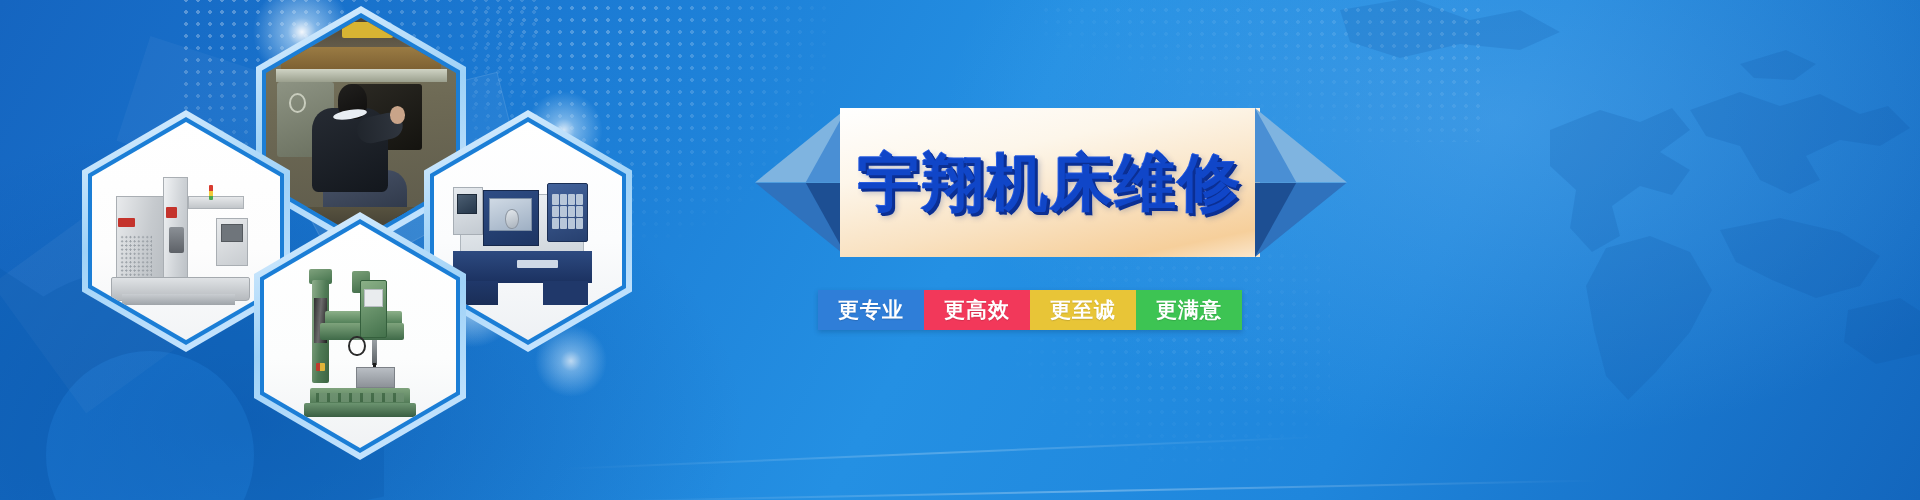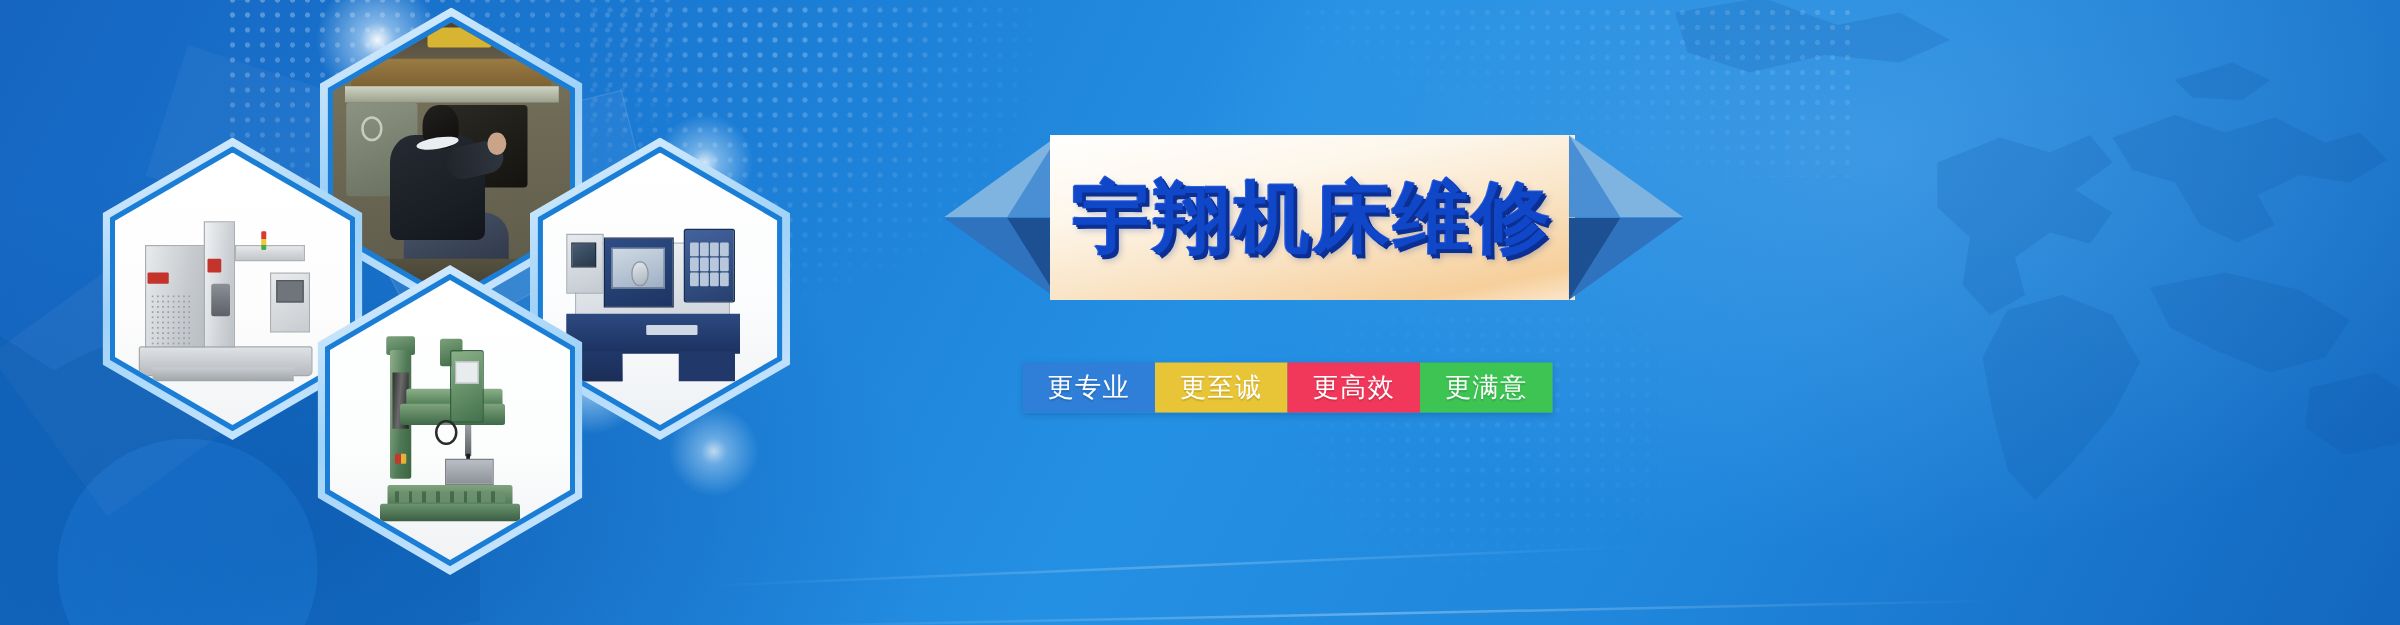--- a/index.html
+++ b/index.html
@@ -210,21 +210,21 @@
   .p-drill .d-slots  { position:absolute; left:27%; top:75.5%; width:46%; height:4%;
                        background:repeating-linear-gradient(90deg,#3c6442 0 3px,#6d9070 3px 11px); opacity:.8; }
   .p-drill .d-base   { position:absolute; left:21%; top:80%; width:58%; height:6%;
                        background:linear-gradient(180deg,#6c9470,#3a5e42); border-radius:2px; }
   .p-drill .d-btn    { position:absolute; left:27%; top:62%; width:5%; height:3.6%;
                        background:linear-gradient(90deg,#c0392b 0 50%,#e0b43a 50% 100%); border-radius:1px; }
 
   
   #title-plaque {
     position:absolute; left:755px; top:108px;
-    width:590px; height:132px;
+    width:590px; height:149px;
   }
   .plaque-body {
     position:absolute; left:85px; top:0; width:420px; height:100%;
     background:linear-gradient(168deg,#ffffff 0%,#fdf6ea 32%,#f9e2c2 63%,#f6cf9b 88%,#fbe7cd 100%);
   }
   .chev { position:absolute; top:0; width:92px; height:100%; }
   .chev i { position:absolute; width:100%; height:50%; }
   .chev-left  { left:0; }
   .chev-right { right:-2px; }
   
@@ -261,21 +261,21 @@
   
   #tag-bar {
     position:absolute; left:818px; top:290px;
     display:flex; height:40px;
     box-shadow:0 2px 5px rgba(0,30,70,.22);
   }
   .tag {
     display:flex; align-items:center; justify-content:center;
     height:100%; padding:0 20px;
     font-family:"DejaVu Sans","Liberation Sans",sans-serif;
-    font-size:21px; font-weight:400; color:#ffffff;
+    font-size:21px; font-weight:700; color:#ffffff;
     letter-spacing:1px; white-space:nowrap;
     text-shadow:0 1px 1px rgba(0,0,0,.14);
   }
 
   
   #subtitle {
     position:absolute; left:620px; top:392px;
     width:1000px; height:56px;
     display:flex; align-items:center;
     font-family:"DejaVu Sans","Liberation Sans",sans-serif;
@@ -450,21 +450,21 @@
       <i class="q1"></i>
         <i class="q2"></i>
         <i class="q1b"></i>
         <i class="q2b"></i>
     </div>
     <div id="title-text">宇翔机床维修</div>
   </div>
 
   <div id="tag-bar">
     <div class="tag" style="background: rgb(47, 126, 216);">更专业</div>
+    <div class="tag" style="background: rgb(242, 56, 90);">更高效</div>
     <div class="tag" style="background: rgb(232, 197, 55);">更至诚</div>
-    <div class="tag" style="background: rgb(242, 56, 90);">更高效</div>
     <div class="tag" style="background: rgb(61, 196, 83);">更满意</div>
   </div>
 
 
   <div class="streak"></div>
   <div class="streak2"></div>
 </div>
 
 </body></html>

